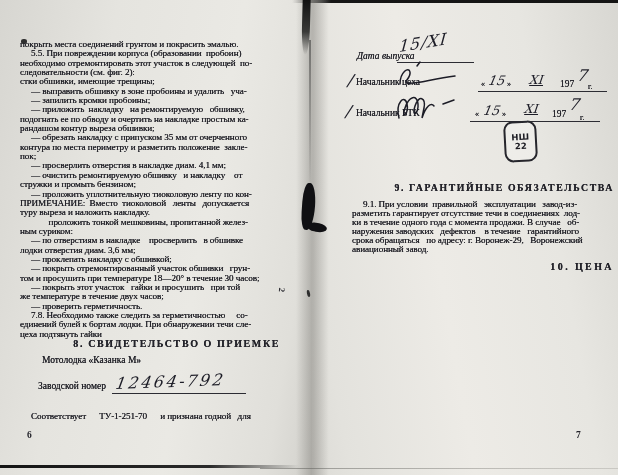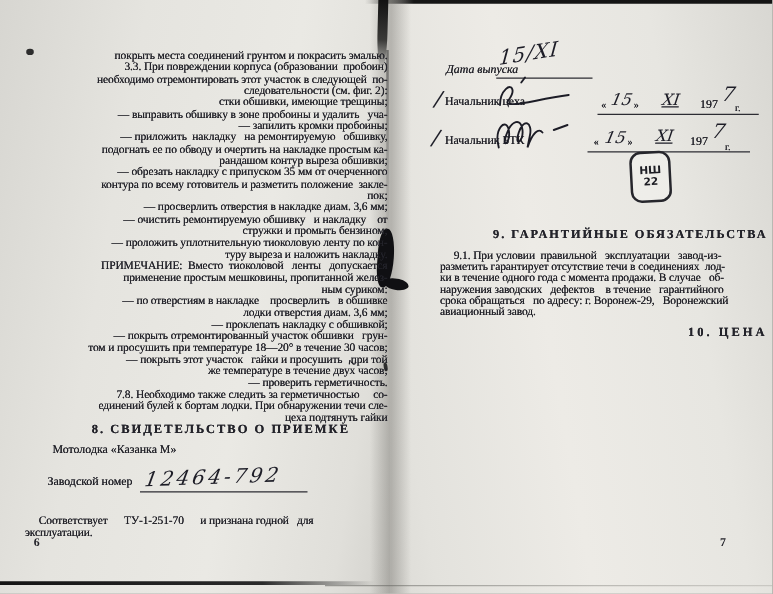--- a/index.html
+++ b/index.html
@@ -74,41 +74,41 @@
   <div class="crease-top"></div>
   <div class="crease-line"></div>
   <div class="blob-main"></div>
   <div class="blob-hook"></div>
   <div class="bottom-edge"></div>
   <div class="bottom-faint"></div>
   <div class="speck" style="left:21px;top:39px;width:6px;height:5px;"></div>
   <div class="speck" style="left:305px;top:292px;width:7px;height:3px;transform:rotate(80deg);"></div>
   <div class="margin-mark">2</div>
 
-  <div class="tblock" style="left:30px;top:40px;width:280px;text-align:right;">
+  <div class="tblock" style="left:20px;top:40px;width:280px;">
       <div class="tline">покрыть места соединений грунтом и покрасить эмалью.</div>
-      <div class="tline">     3.3. При повреждении корпуса (образовании  пробоин)</div>
+      <div class="tline">     5.5. При повреждении корпуса (образовании  пробоин)</div>
       <div class="tline">необходимо отремонтировать этот участок в следующей  по-</div>
       <div class="tline">следовательности (см. фиг. 2):</div>
       <div class="tline">стки обшивки, имеющие трещины;</div>
       <div class="tline">     — выправить обшивку в зоне пробоины и удалить   уча-</div>
       <div class="tline">     — запилить кромки пробоины;</div>
       <div class="tline">     — приложить  накладку   на ремонтируемую   обшивку,</div>
       <div class="tline">подогнать ее по обводу и очертить на накладке простым ка-</div>
       <div class="tline">рандашом контур выреза обшивки;</div>
       <div class="tline">     — обрезать накладку с припуском 35 мм от очерченного</div>
-      <div class="tline">контура по всему готовитель и разметить положение  закле-</div>
+      <div class="tline">контура по места периметру и разметить положение  закле-</div>
       <div class="tline">пок;</div>
-      <div class="tline">     — просверлить отверстия в накладке диам. 3,6 мм;</div>
+      <div class="tline">     — просверлить отверстия в накладке диам. 4,1 мм;</div>
       <div class="tline">     — очистить ремонтируемую обшивку   и накладку    от</div>
       <div class="tline">стружки и промыть бензином;</div>
       <div class="tline">     — проложить уплотнительную тиоколовую ленту по кон-</div>
+      <div class="tline">ПРИМЕЧАНИЕ:  Вместо  тиоколовой   ленты   допускается</div>
       <div class="tline">туру выреза и наложить накладку.</div>
-      <div class="tline">ПРИМЕЧАНИЕ:  Вместо  тиоколовой   ленты   допускается</div>
-      <div class="tline">             применение простым мешковины, пропитанной желез-</div>
+      <div class="tline">             проложить тонкой мешковины, пропитанной желез-</div>
       <div class="tline">ным суриком:</div>
       <div class="tline">     — по отверстиям в накладке    просверлить   в обшивке</div>
       <div class="tline">лодки отверстия диам. 3,6 мм;</div>
       <div class="tline">     — проклепать накладку с обшивкой;</div>
       <div class="tline">     — покрыть отремонтированный участок обшивки   грун-</div>
       <div class="tline">том и просушить при температуре 18—20° в течение 30 часов;</div>
       <div class="tline">     — покрыть этот участок   гайки и просушить   при той</div>
       <div class="tline">же температуре в течение двух часов;</div>
       <div class="tline">     — проверить герметичность.</div>
       <div class="tline">     7.8. Необходимо также следить за герметичностью     со-</div>
@@ -119,21 +119,20 @@
   <div class="heading" style="left:8px;top:338px;width:272px;">8. СВИДЕТЕЛЬСТВО О ПРИЕМКЕ</div>
 
   <div class="label" style="left:42px;top:355px;">Мотолодка «Казанка М»</div>
 
   <div class="label" style="left:38px;top:381px;">Заводской номер</div>
   <div class="hw hw-serial" style="left:116px;top:372px;">12464-792</div>
   <div class="underline" style="left:112px;top:378px;width:134px;height:15px;"></div>
 
   <div class="tblock" style="left:20px;top:412px;width:280px;">
       <div class="tline" style="line-height:9.6px;">     Соответствует      ТУ-1-251-70      и признана годной   для</div>
-      <div class="tline" style="line-height:9.6px;">эксплуатации.</div>
     </div>
 
   <div class="pagenum" style="left:27px;top:430px;">6</div>
 
   <div class="label" style="left:357px;top:51px;font-style:italic;">Дата выпуска</div>
   <div class="underline" style="left:397px;top:48px;width:77px;height:14px;"></div>
   <div class="hw hw-date" style="left:399px;top:33px;">15/XI</div>
 
   <div class="hw hw-slash" style="left:348px;top:70px;">/</div>
   <div class="label" style="left:356px;top:77px;">Начальник цеха</div>

